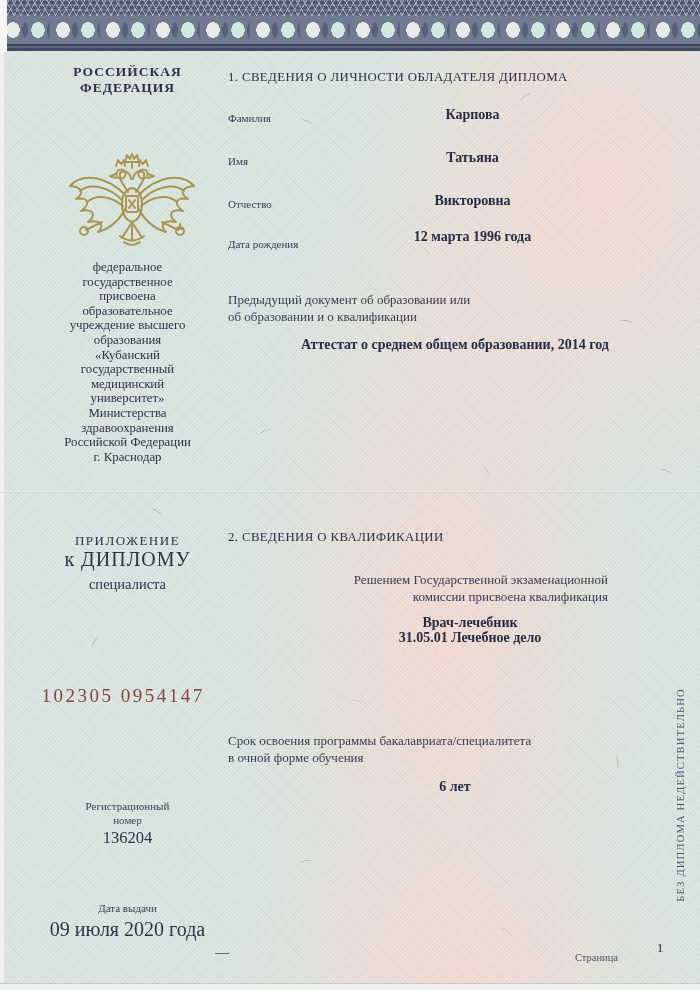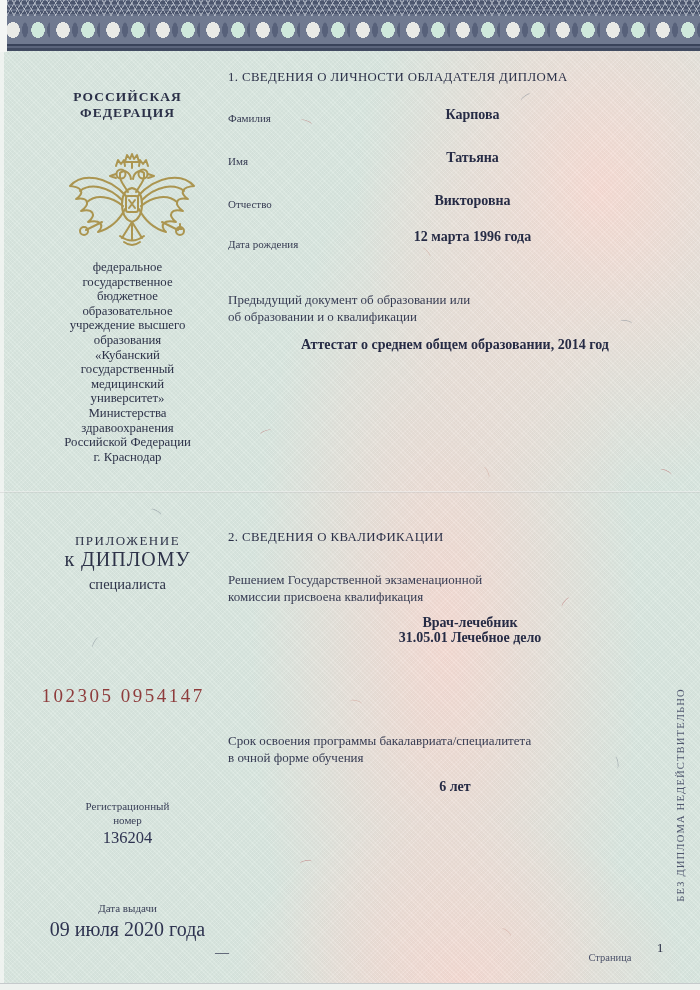--- a/index.html
+++ b/index.html
@@ -44,39 +44,39 @@
   .fold{position:absolute;left:0;top:491px;width:700px;height:2px;
     background:linear-gradient(rgba(255,255,255,0.65), rgba(120,120,120,0.22));}
   .bottom-edge{position:absolute;left:0;bottom:0;width:700px;height:6px;background:#eef2ef;border-top:1px solid rgba(120,130,140,0.35);}
   .left-edge{position:absolute;left:0;top:0;width:4px;height:990px;background:rgba(244,246,244,0.8);}
   
   .fiber{position:absolute;border-top:1.2px solid rgba(190,120,120,0.55);border-radius:50%;width:12px;height:4px;}
   .fiber.g{border-top-color:rgba(130,140,150,0.5);}
   .fiber.l{border-top-color:rgba(210,170,160,0.6);}
   
   .center{text-align:center;}
-  .country{left:35px;top:64px;width:185px;font-weight:bold;font-size:13.5px;letter-spacing:1px;line-height:16px;color:#2b3048;margin-top:25px;}
+  .country{left:35px;top:64px;width:185px;font-weight:bold;font-size:13.5px;letter-spacing:1px;line-height:16px;color:#2b3048;}
   .institution{left:25px;top:260px;width:205px;font-size:12.8px;line-height:14.6px;color:#2d3248;}
   .sup1{left:30px;top:533px;width:195px;font-size:13px;letter-spacing:1.5px;color:#2d3248;}
   .sup2{left:30px;top:548px;width:195px;font-size:20px;letter-spacing:1px;color:#2d3248;}
   .sup3{left:30px;top:576px;width:195px;font-size:14.5px;color:#2d3248;}
   .serial{left:18px;top:685px;width:210px;font-size:19px;letter-spacing:2.5px;color:#8e3c3c;font-weight:500;}
   .reg-label{left:30px;top:800px;width:195px;font-size:11px;line-height:13.5px;color:#3a4058;}
   .reg-value{left:30px;top:828px;width:195px;font-size:16.5px;}
   .issue-label{left:30px;top:902px;width:195px;font-size:11px;color:#3a4058;}
   .issue-value{left:30px;top:918px;width:195px;font-size:20px;}
   .sec-title{left:228px;width:440px;font-size:12.8px;letter-spacing:0.4px;color:#2b3048;}
   .sec1-title{top:70px;}
   .sec2-title{top:530px;}
   .field-label{left:228px;width:170px;font-size:11px;color:#363b52;}
   .field-value{left:300px;width:345px;font-size:14px;font-weight:600;color:#262b45;text-align:center;}
   .block-label{left:228px;width:380px;font-size:13px;line-height:16.5px;color:#363b52;}
   .block-value{font-size:14px;font-weight:600;color:#262b45;text-align:center;margin-top:9px;}
   .footer-dash{left:215px;top:945px;width:30px;font-size:14px;color:#3a4058;}
-  .page-label{left:575px;top:952px;width:70px;font-size:10.5px;color:#4a5068;text-align:center;}
+  .page-label{left:575px;top:952px;width:70px;font-size:10.5px;color:#4a5068;text-align:left;}
   .page-number{left:650px;top:940px;width:20px;font-size:13.5px;color:#2d3248;text-align:center;}
   .edge-text{
     left:516px;top:788px;width:332px;height:14px;
     transform:rotate(-90deg);transform-origin:center;
     font-size:10.5px;letter-spacing:1.2px;color:#4f566e;text-align:center;white-space:nowrap;
   }
 </style>
 </head>
 <body>
 
@@ -147,21 +147,21 @@
       <circle cx="22" cy="81" r="4"></circle>
       <path d="M100 72 L116 80"></path>
       <circle cx="118" cy="81" r="4"></circle>
       <path d="M118 77 v-3 M116 79 h4"></path>
     </g>
   </svg>
 
   <div class="abs institution center">
     <div>федеральное</div>
     <div>государственное</div>
-    <div>бюджетное</div>
+    <div>присвоена</div>
     <div>образовательное</div>
     <div>учреждение высшего</div>
     <div>образования</div>
     <div>«Кубанский</div>
     <div>государственный</div>
     <div>медицинский</div>
     <div>университет»</div>
     <div>Министерства</div>
     <div>здравоохранения</div>
     <div>Российской Федерации</div>
@@ -198,21 +198,21 @@
   <div class="abs field-value" style="top:229px;">12 марта 1996 года</div>
 
   <div class="abs block-label" style="top:292px;">
     <div>Предыдущий документ об образовании или</div>
     <div>об образовании и о квалификации</div>
   </div>
   <div class="abs block-value" style="left:240px;top:328px;width:430px;">Аттестат о среднем общем образовании, 2014 год</div>
 
   <div class="abs sec-title sec2-title">2. СВЕДЕНИЯ О КВАЛИФИКАЦИИ</div>
 
-  <div class="abs block-label" style="top:572px;">
+  <div class="abs block-label" style="top:572px;text-align:right;">
     <div>Решением Государственной экзаменационной</div>
     <div>комиссии присвоена квалификация</div>
   </div>
   <div class="abs block-value" style="left:300px;top:606px;width:340px;">Врач-лечебник</div>
   <div class="abs block-value" style="left:300px;top:621px;width:340px;">31.05.01 Лечебное дело</div>
 
   <div class="abs block-label" style="top:733px;">
     <div>Срок освоения программы бакалавриата/специалитета</div>
     <div>в очной форме обучения</div>
   </div>

